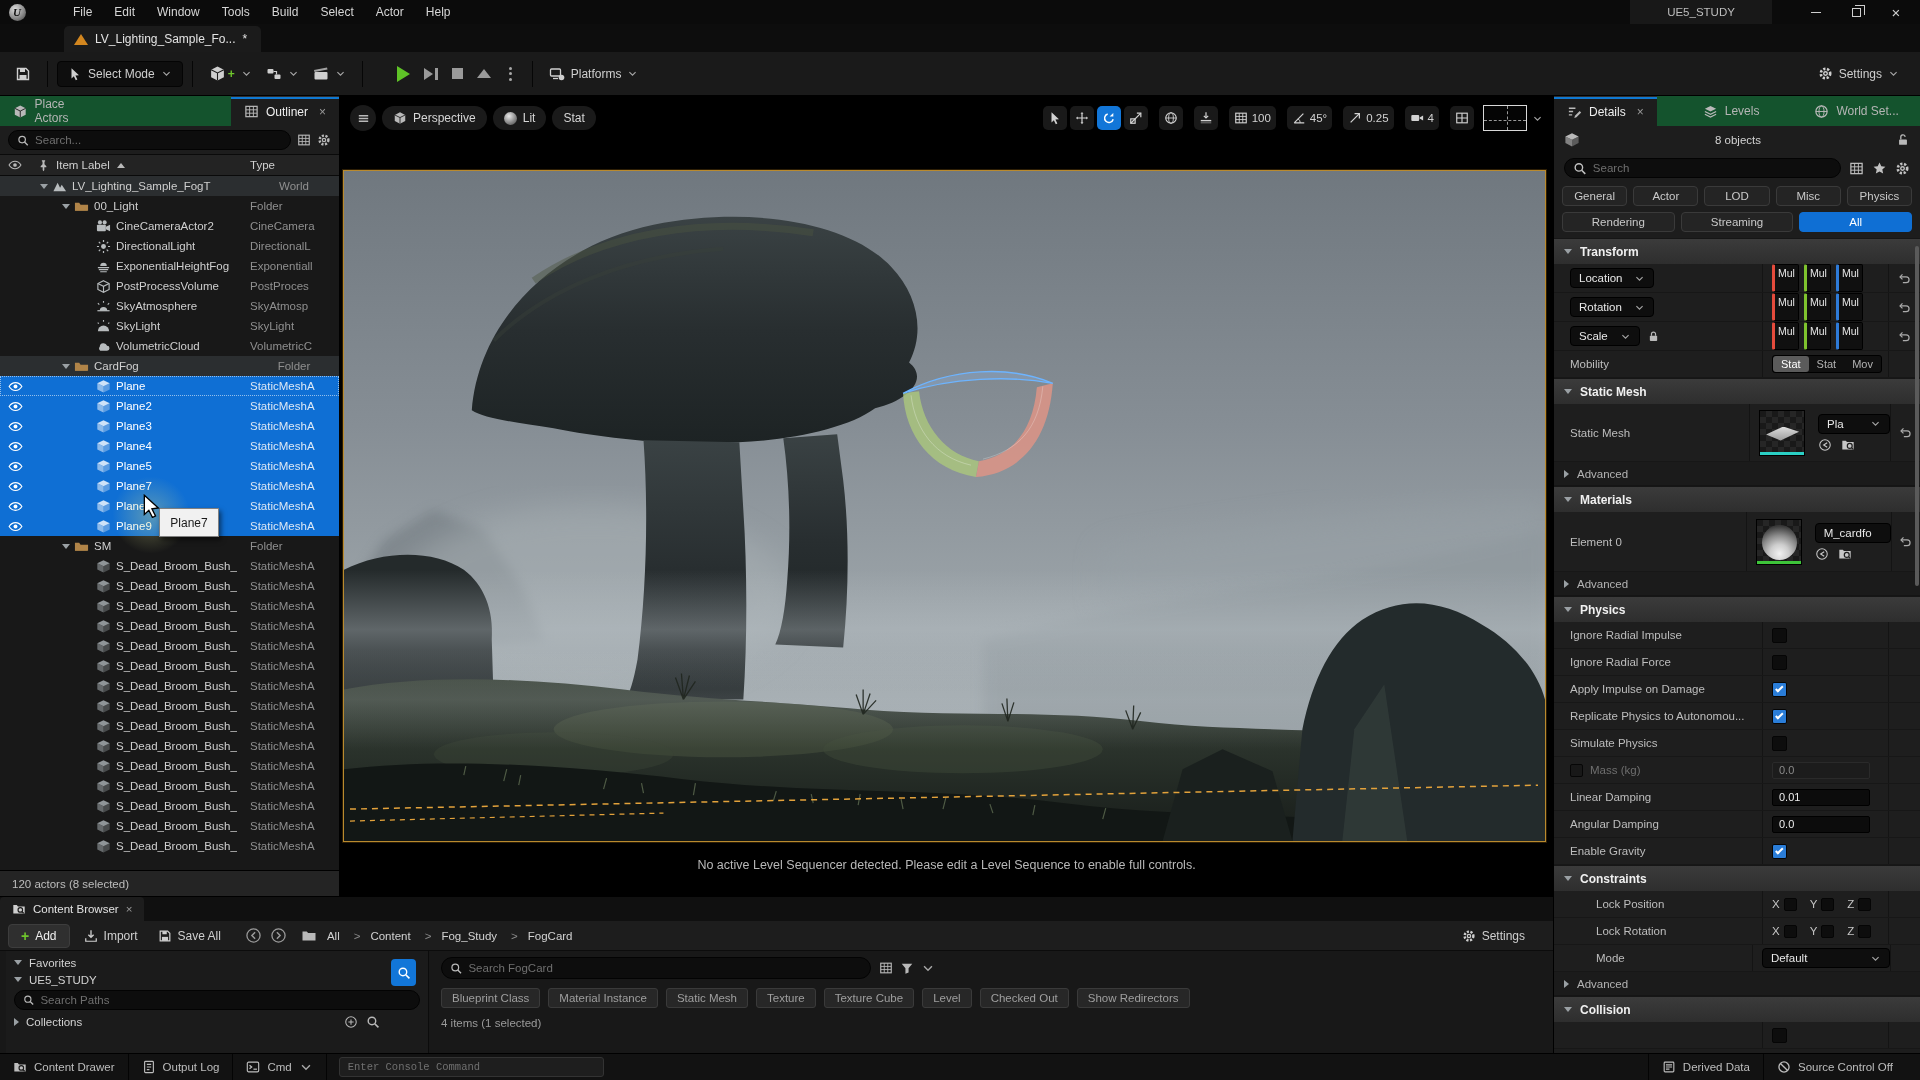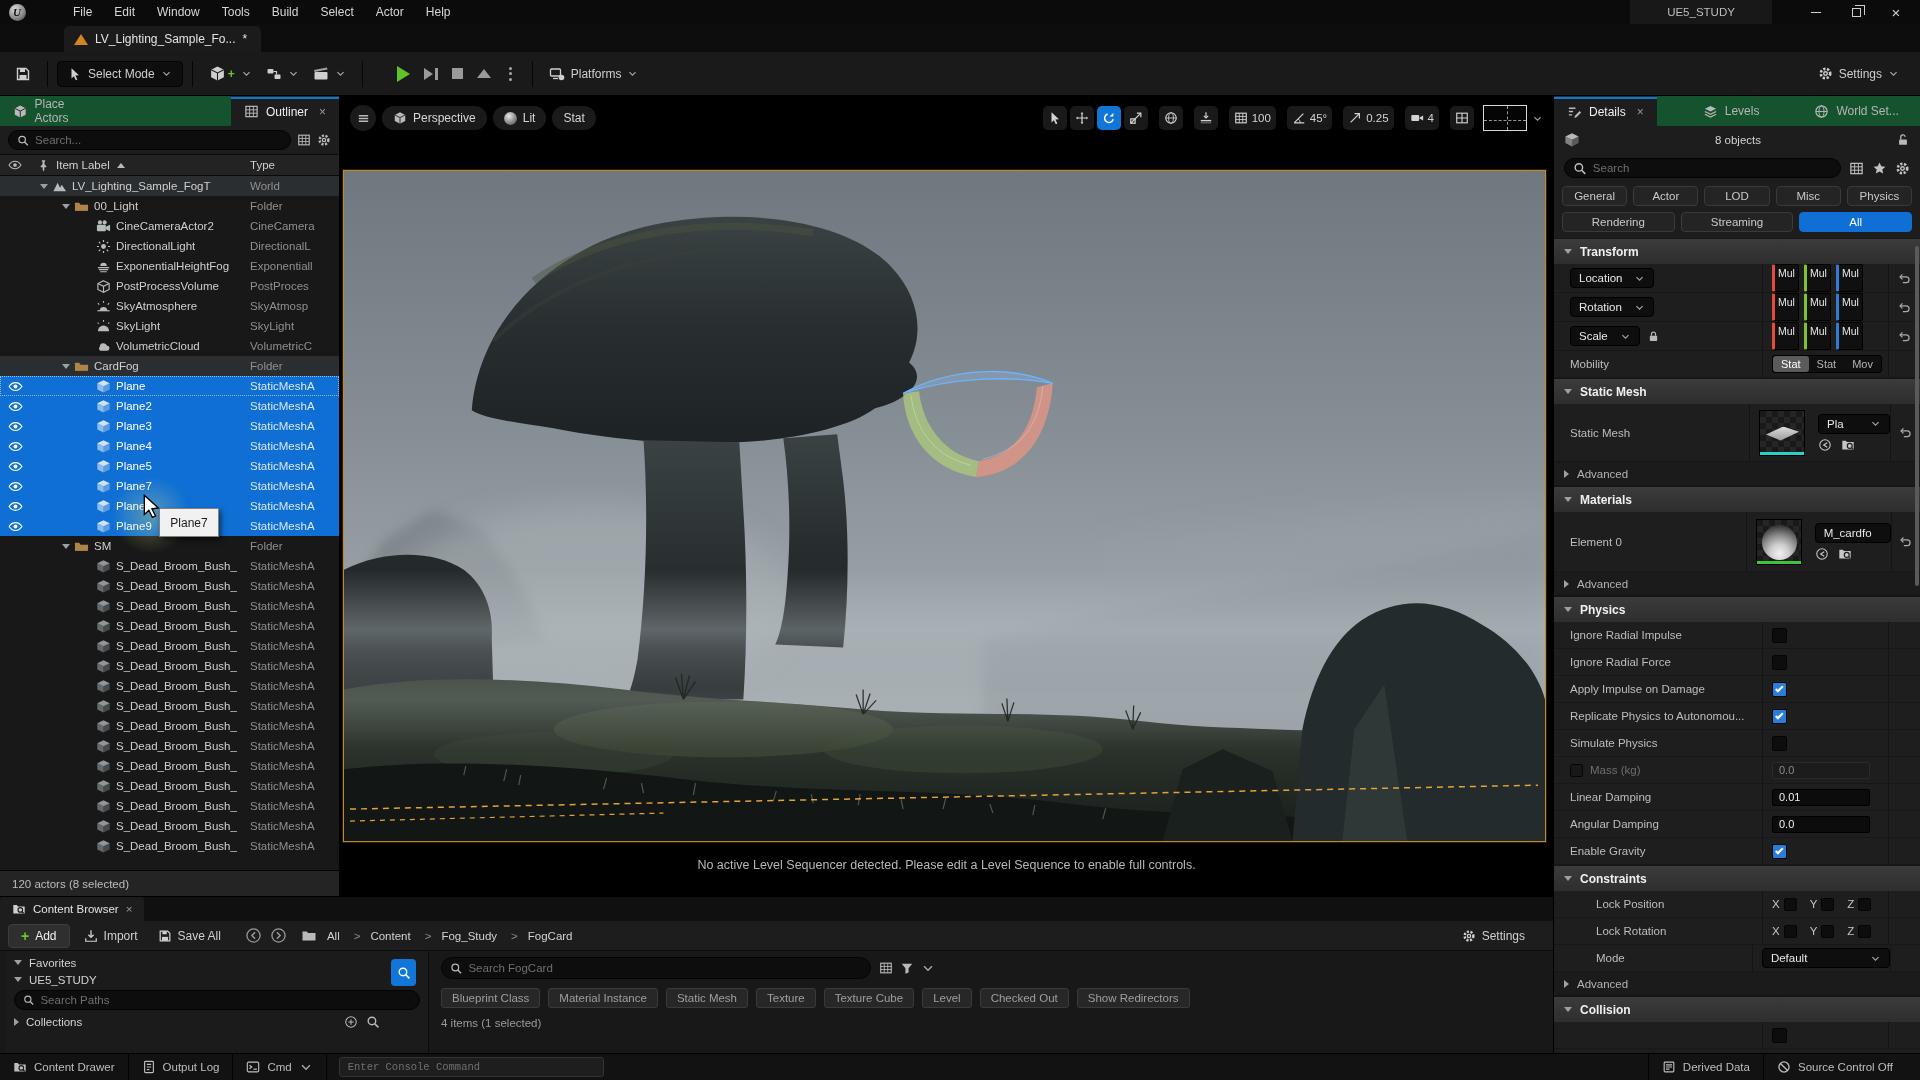--- a/index.html
+++ b/index.html
@@ -56,21 +56,21 @@
   .searchpill { flex:1; height:20px; background:#0d0d0d; border:1px solid #030303; border-radius:10px; display:flex; align-items:center; gap:6px; padding:0 8px; }
   .searchpill input { background:transparent; border:none; outline:none; color:#d8d8d8; font-size:11.5px; width:100%; font-family:"Liberation Sans",sans-serif; }
   .searchpill input::placeholder { color:#6f6f6f; }
   .out-header { height:22px; background:#232323; border-top:1px solid #0a0a0a; border-bottom:1px solid #0a0a0a; display:flex; align-items:center; flex:none; color:#d0d0d0; font-size:11.5px; }
   .hcol-eye { width:30px; display:flex; justify-content:center; }
   .hcol-pin { width:26px; display:flex; justify-content:center; }
   .sort-tri { width:0;height:0;border-left:4px solid transparent;border-right:4px solid transparent;border-bottom:5px solid #b9b9b9; margin-left:7px; }
   .hcol-type { position:absolute; left:250px; }
   .outliner-tree { flex:1; overflow:hidden; background:#181818; position:relative; }
   .tree-row { height:20px; display:flex; align-items:center; position:relative; font-size:11.5px; color:#cfcfcf; }
-  .tree-row.dark { background:#2b2e30; }
+  .tree-row.dark { background:#2b2e30;text-align:center; }
   .tree-row.sel { background:#0f6fd4; color:#fff; }
   .tree-row.sel .row-type { color:#dce8f5; }
   .tree-row.focus { outline:1px dotted rgba(255,255,255,.55); outline-offset:-1px; }
   .eye-g { width:30px; flex:none; display:flex; justify-content:center; }
   .eye-g svg { width:15px; height:15px; color:#fff; }
   .indent { flex:none; }
   .expholder { width:12px; flex:none; display:flex; justify-content:center; }
   .tri-d { width:0;height:0;border-left:4.5px solid transparent;border-right:4.5px solid transparent;border-top:5.5px solid #9aa0a4; }
   .tri-r { width:0;height:0;border-top:4.5px solid transparent;border-bottom:4.5px solid transparent;border-left:5.5px solid #9aa0a4; }
   .row-icon { width:15px; height:15px; margin:0 5px 0 2px; flex:none; color:#b7bbbd; }

